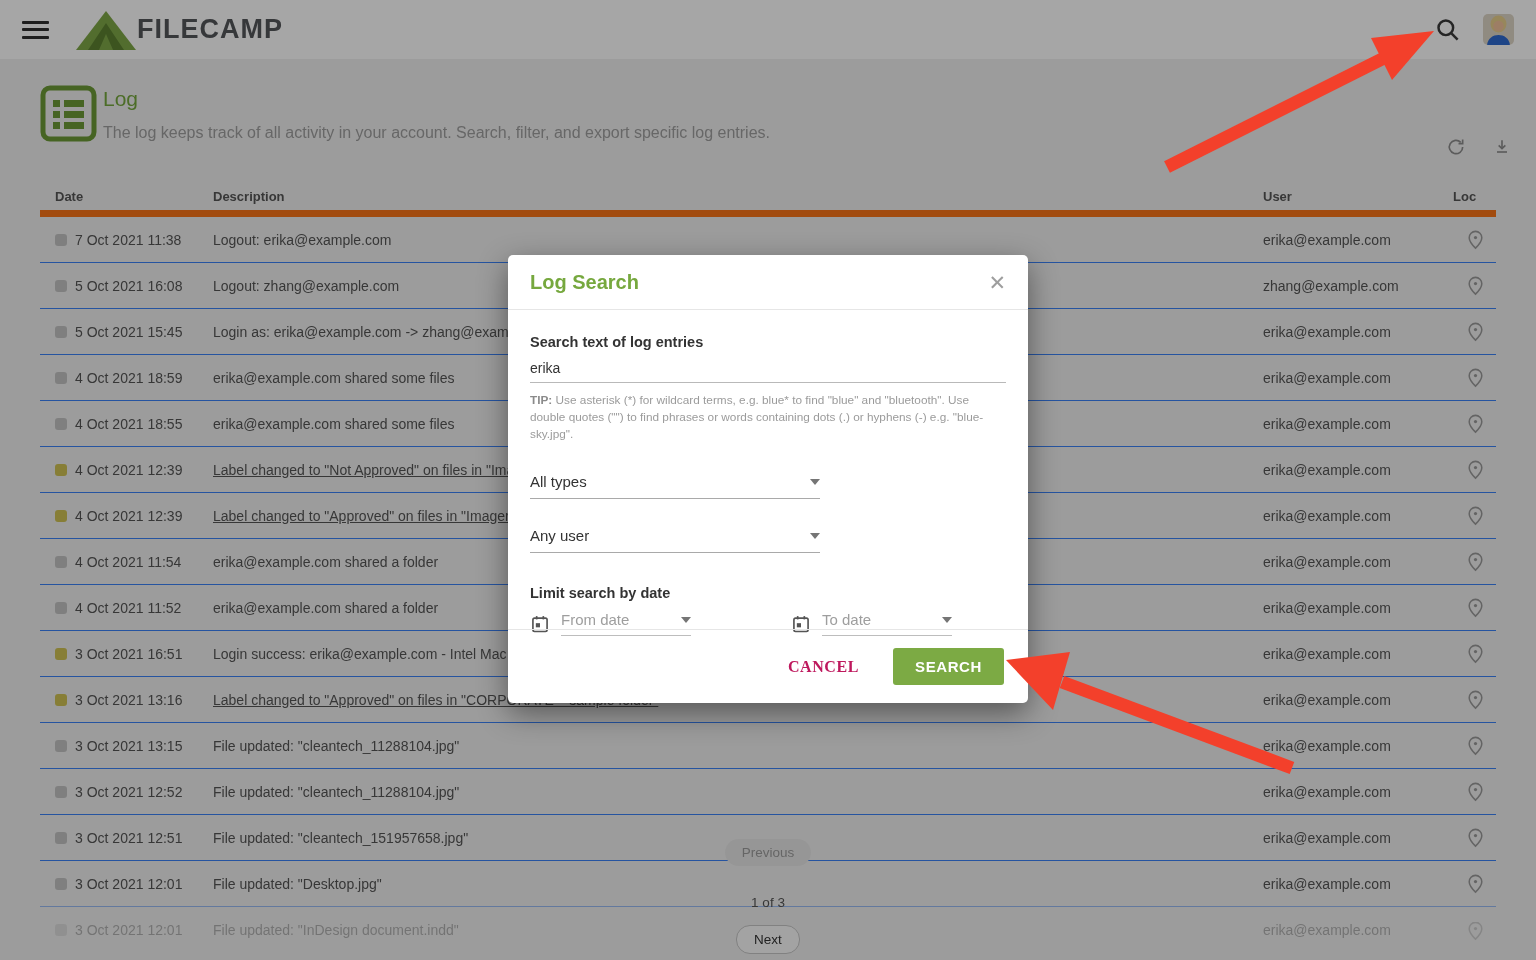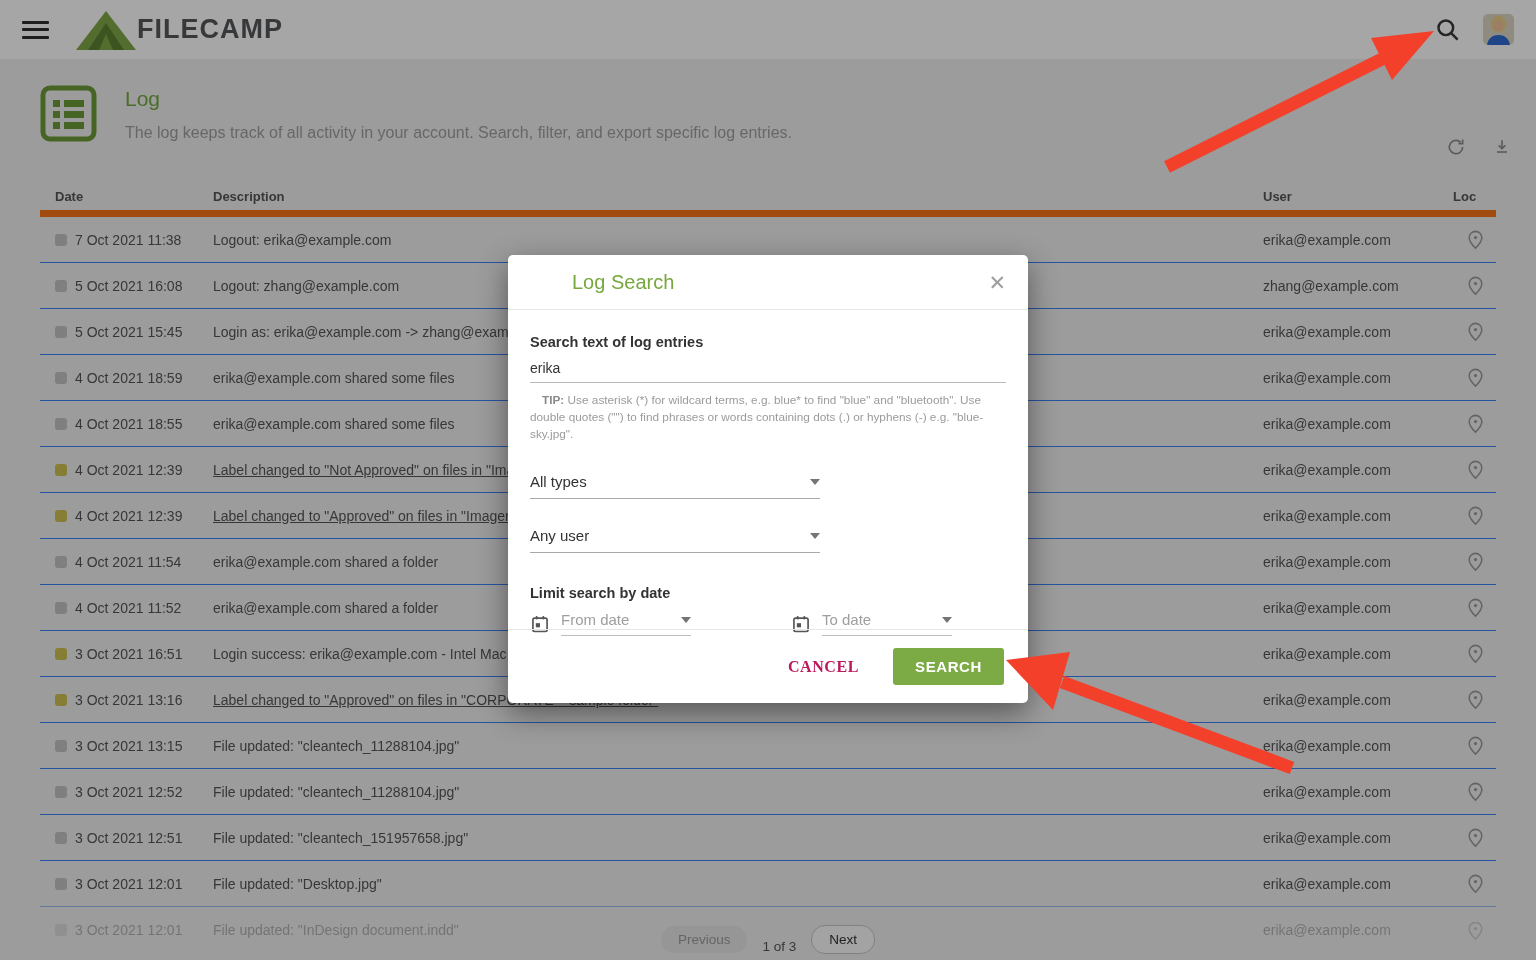--- a/index.html
+++ b/index.html
@@ -20,21 +20,21 @@
   .hamburger i{display:block;height:3px;background:#2e2e2e;border-radius:1px;}
   .logo{display:flex;align-items:center;margin-left:26px;}
   .logo-text{font-size:27px;font-weight:bold;color:#54565a;letter-spacing:1px;}
   .topbar-right{margin-left:auto;display:flex;align-items:center;gap:22px;}
   .avatar{width:31px;height:31px;border-radius:5px;overflow:hidden;display:block;}
 
   
   .page-head{position:absolute;top:59px;left:0;width:1536px;height:124px;padding:26px 27px 0 40px;}
   .page-head-left{display:flex;align-items:flex-start;}
   .log-icon{flex:0 0 auto;}
-  .page-titles{margin-left:28px;padding-top:2px;}
+  .page-titles{margin-left:6px;padding-top:2px;}
   .page-title{font-size:21px;font-weight:500;color:var(--brand-green);}
   .page-desc{font-size:16px;color:#9e9e9e;margin-top:13px;}
   .head-actions{position:absolute;top:78px;right:24px;display:flex;gap:26px;}
   .icon-btn{cursor:pointer;display:inline-flex;}
 
   
   .table{position:absolute;top:183px;left:40px;width:1456px;}
   .thead,.row{display:grid;grid-template-columns:20px 138px 1050px 190px 44px;align-items:center;padding-left:15px;}
   .thead{height:34px;border-bottom:7px solid #f97316;color:#555;font-size:13px;font-weight:700;}
   .thead .col-date{grid-column:1 / span 2;}
@@ -44,42 +44,42 @@
   .status.olive{background:var(--status-olive);}
   .cell{white-space:nowrap;overflow:hidden;}
   .cell.desc.link{text-decoration:underline;cursor:pointer;}
   .cell.loc{display:flex;justify-content:center;}
   .row.faded{opacity:.4;}
   .bottom-fade{position:absolute;left:0;right:0;bottom:38px;height:32px;
     background:linear-gradient(rgba(240,240,240,0),#f0f0f0);pointer-events:none;}
 
   
   .pagination{position:absolute;bottom:6px;left:0;width:1536px;display:flex;justify-content:center;
-    align-items:center;gap:15px;font-size:13.5px;}
+    align-items:center;gap:15px;font-size:13.5px;flex-direction:column;}
   .pill{border-radius:14px;padding:6px 17px;}
   .pill.prev{background:#e7e7e7;color:#9c9c9c;cursor:default;}
   .page-status{color:#555;margin-top:14px;}
   .pill.next{background:#fbfbfb;border:1px solid #c6c6c6;color:#333;cursor:pointer;}
 
   
   .overlay{position:absolute;inset:0;background:rgba(0,0,0,0.35);z-index:40;}
 
   
   .modal{position:absolute;left:508px;top:255px;width:520px;height:448px;background:#fff;
     border-radius:5px;box-shadow:0 10px 30px rgba(0,0,0,.45);z-index:50;}
   .modal-head{height:55px;display:flex;align-items:center;justify-content:space-between;
     padding:0 22px;border-bottom:1px solid #e6e6e6;}
-  .modal-title{font-size:20px;font-weight:400;color:var(--brand-green);margin-left:42px;}
+  .modal-title{font-size:20px;font-weight:700;color:var(--brand-green);}
   .modal-close{font-size:21px;color:#9e9e9e;cursor:pointer;line-height:1;}
   .modal-body{padding:24px 22px 0 22px;}
   .field-label{font-size:14.5px;font-weight:700;color:#333;}
   .search-value{font-size:14px;color:#333;margin-top:10px;}
   .field-line{border-bottom:1px solid #b9b9b9;margin-top:6px;}
   .tip{font-size:11.8px;color:#9b9b9b;line-height:1.45;margin-top:9px;}
-  .tip b{color:#8a8a8a;margin-left:12px;}
+  .tip b{color:#8a8a8a;}
   .select{width:290px;display:flex;justify-content:space-between;align-items:center;
     border-bottom:1px solid #a9a9a9;padding-bottom:8px;cursor:pointer;}
   .select .sel-text{font-size:15px;color:#333;font-weight:500;}
   .caret{width:0;height:0;border-left:5px solid transparent;border-right:5px solid transparent;
     border-top:6px solid #757575;}
   .select-types{margin-top:30px;}
   .select-user{margin-top:28px;}
   .date-label{margin-top:32px;}
   .date-row{display:flex;align-items:center;margin-top:10px;gap:10px;}
   .date-field{display:flex;align-items:center;gap:11px;}

